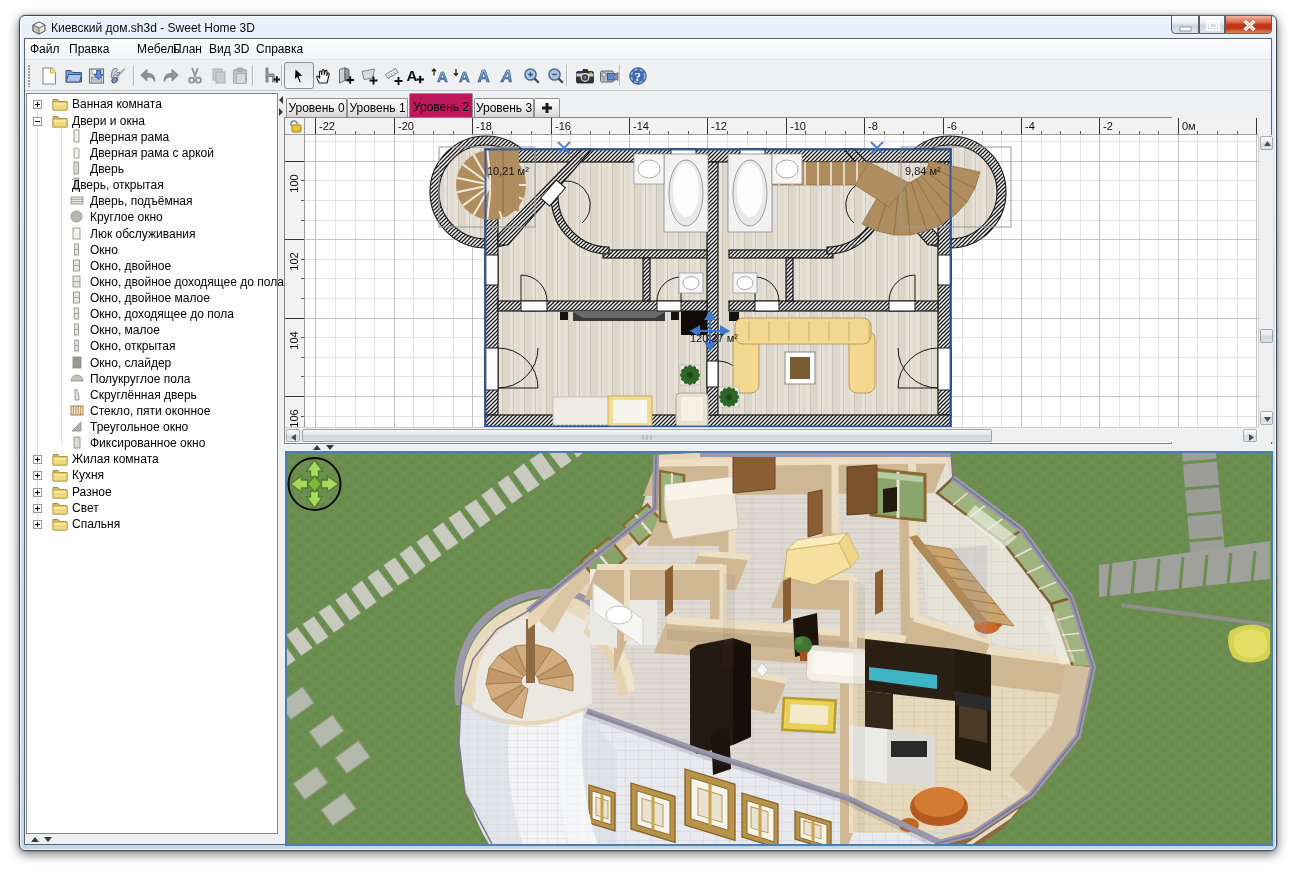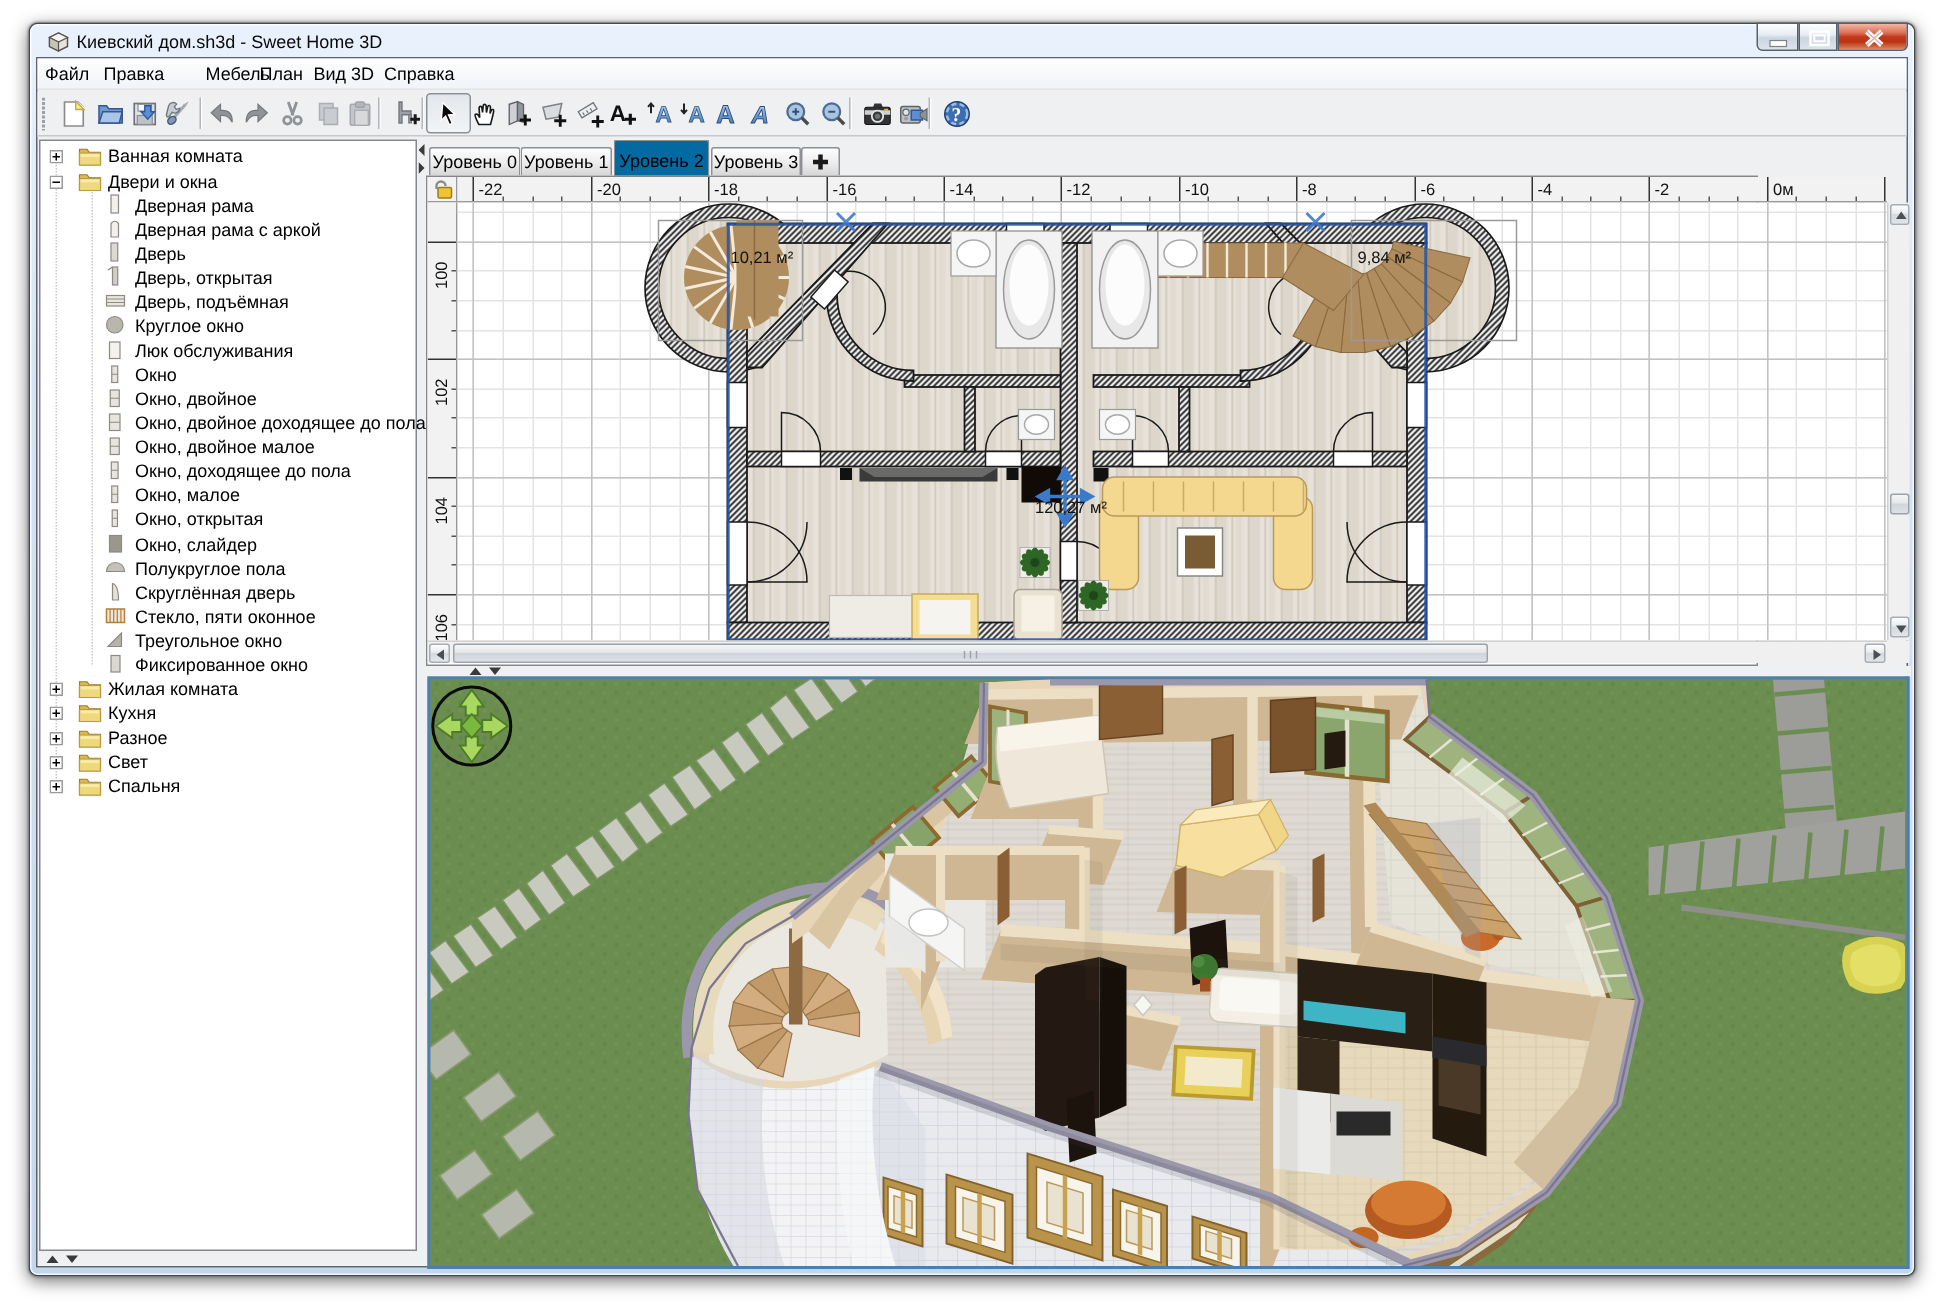--- a/index.html
+++ b/index.html
@@ -20,21 +20,21 @@
 .sep { position:absolute; top:4px; width:1px; height:21px; background:#b4b7ba; box-shadow:1px 0 0 #fafbfc; }
 .tbi { position:absolute; top:5px; }
 #treebox { position:absolute; left:1px; top:54px; width:252px; height:741px; background:#fff; border:1px solid #828790; }
 .trow { position:absolute; left:0; height:16px; font-size:12px; color:#000; white-space:nowrap; width:250px; }
 .trow .lbl { position:absolute; top:1px; }
 #watermark { position:absolute; left:20px; top:762px; width:220px; text-align:center; font-family:"Liberation Serif",serif; font-size:28px; color:#4e4e4e; }
 #lsplitarr { position:absolute; left:254px; top:56px; }
 #planpanel { position:absolute; left:259px; top:54px; width:990px; height:351px; }
 .tab { position:absolute; top:5px; height:19px; font-size:12px; color:#000; text-align:center;
   background:linear-gradient(#fefefe,#ececec 55%,#d6d6d6); border:1px solid #8e9094; border-bottom:none; border-radius:2px 2px 0 0; padding-top:2px; }
-.tab.active { top:0; height:24px; background:#0369a1; z-index:2; padding-top:6px; }
+.tab.active { top:0; height:24px; background:#be185d; z-index:2; padding-top:6px; }
 #plancontent { position:absolute; left:0; top:24px; width:888px; height:327px; background:#fff; border:1px solid #83878c; }
 #plansvg { position:absolute; left:20px; top:17px; }
 #hsplit { position:absolute; left:259px; top:405px; width:990px; height:7px; background:#eef0f2; }
 #view3d { position:absolute; left:260px; top:412px; width:988px; height:395px; border:2px solid #4c7fb0; background:#6f9152; }
 #svg3d { position:absolute; left:0; top:0; }
 </style></head>
 <body>
 <div id="win">
   <svg id="title-ico" width="16" height="16" viewBox="0 0 16 16">
       <polygon points="2,5 8,2 14,5 14,11 8,14 2,11" fill="#e8e4da" stroke="#555" stroke-width="1"></polygon>
@@ -255,21 +255,21 @@
           <svg style="position:absolute;left:42px;top:0px" width="15" height="15" viewBox="0 0 15 15">
             <rect x="5" y="1" width="4.5" height="12" fill="#dcd9d2" stroke="#8d8a83" stroke-width="0.8"></rect>
           </svg>
           <span class="lbl" style="left:63px">Дверь</span>
         </div>
 <div class="trow" style="top:83px">
           <svg style="position:absolute;left:42px;top:0px" width="15" height="15" viewBox="0 0 15 15">
             <rect x="6" y="1" width="3.5" height="12" fill="#d0cdc6" stroke="#8d8a83" stroke-width="0.8"></rect>
             <line x1="6" y1="1" x2="3" y2="3" stroke="#8d8a83"></line>
           </svg>
-          <span class="lbl" style="left:63px">Дверь, открытая</span>
+          <span class="lbl" style="left:45px">Дверь, открытая</span>
         </div>
 <div class="trow" style="top:99px">
           <svg style="position:absolute;left:42px;top:0px" width="15" height="15" viewBox="0 0 15 15">
             <rect x="2" y="4" width="12" height="7" fill="#e9e6df" stroke="#8d8a83" stroke-width="0.8"></rect>
             <line x1="2" y1="6.3" x2="14" y2="6.3" stroke="#8d8a83" stroke-width="0.7"></line>
             <line x1="2" y1="8.6" x2="14" y2="8.6" stroke="#8d8a83" stroke-width="0.7"></line>
           </svg>
           <span class="lbl" style="left:63px">Дверь, подъёмная</span>
         </div>
 <div class="trow" style="top:115px">

